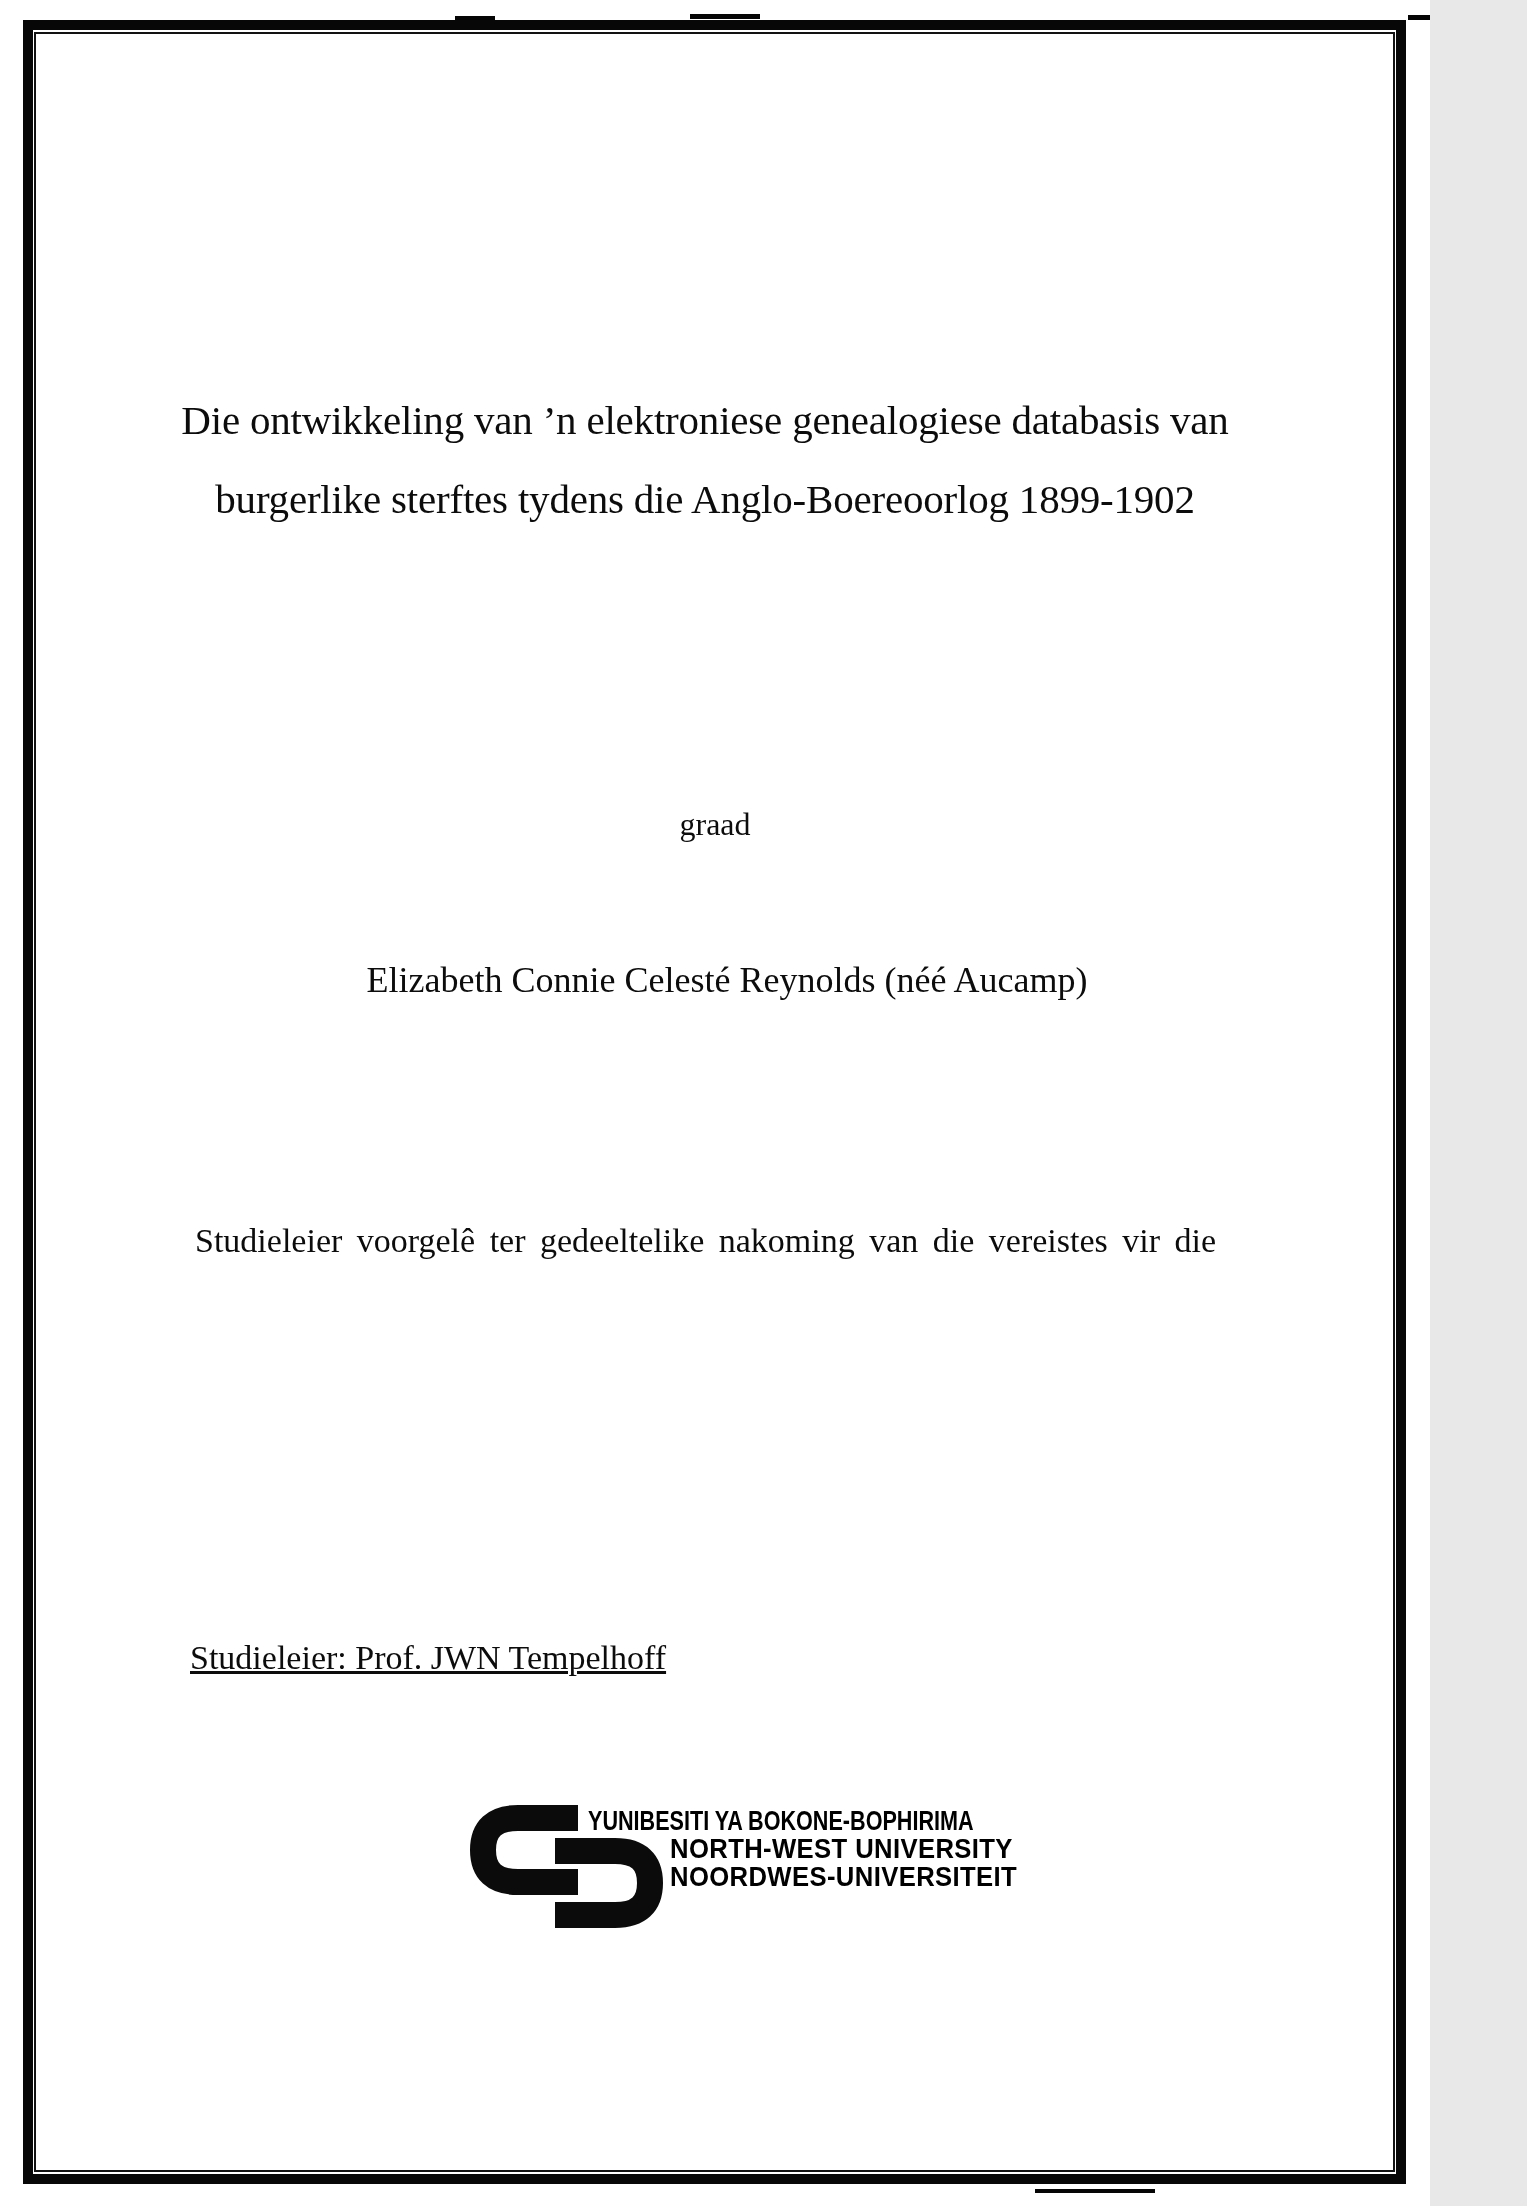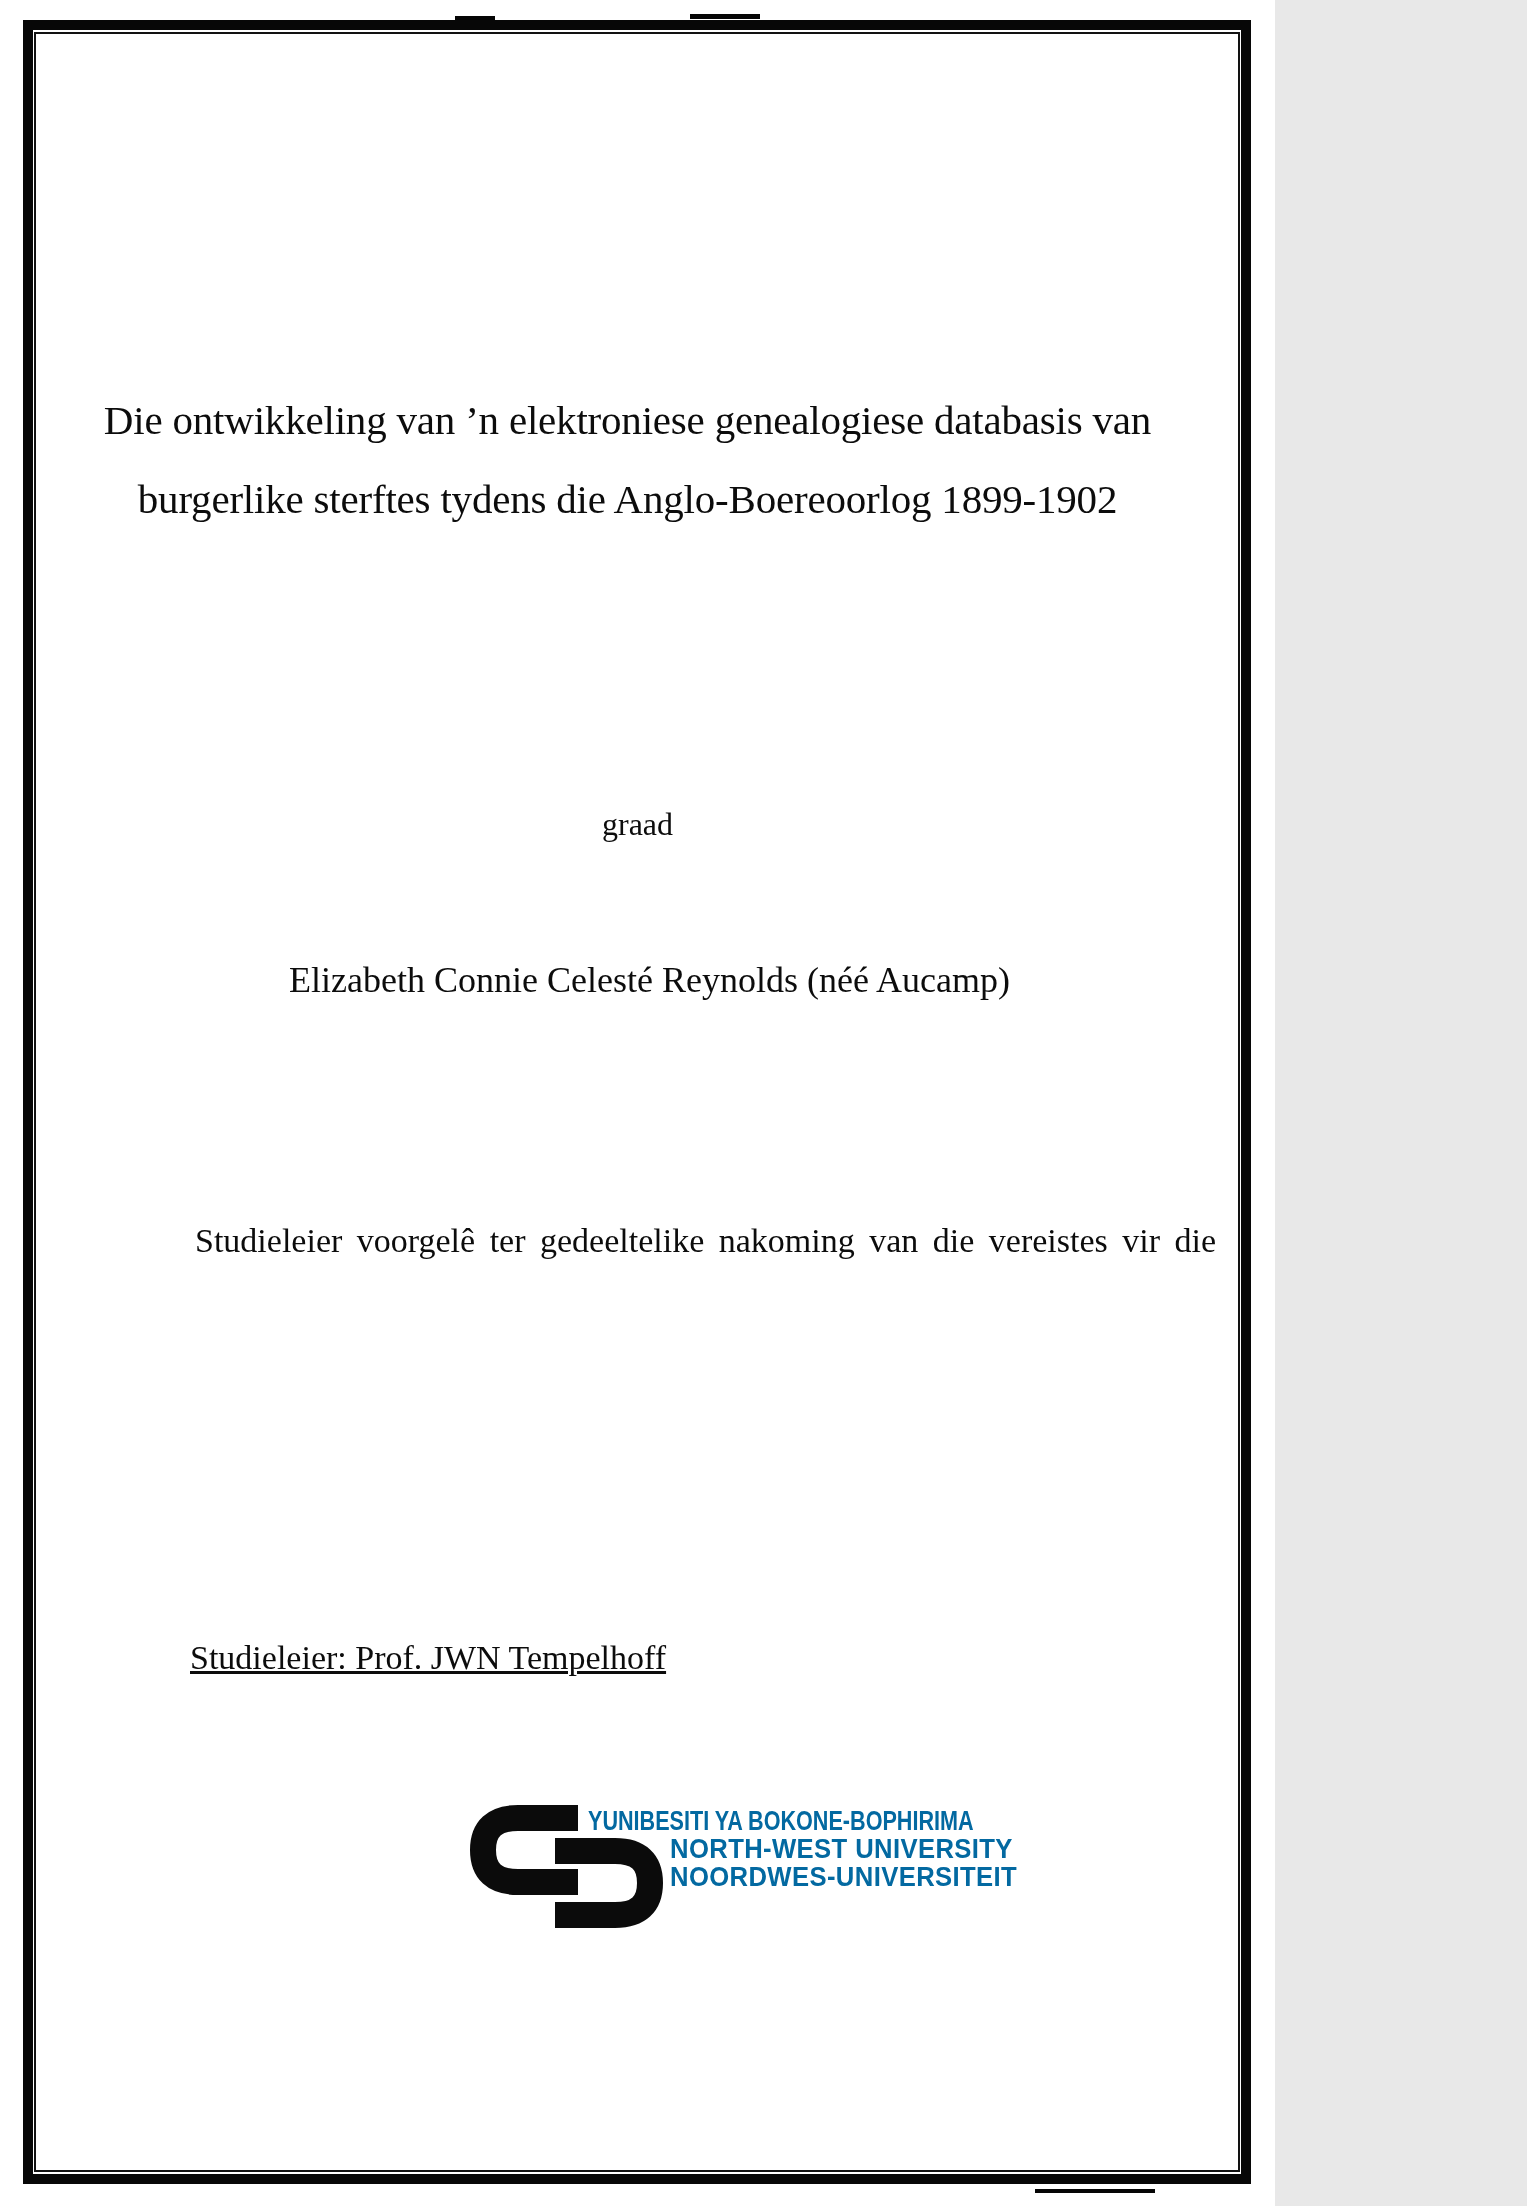--- a/index.html
+++ b/index.html
@@ -1,18 +1,18 @@
 <!DOCTYPE html>
 <html><head>
 <meta charset="utf-8">
 <style>
   html, body { margin: 0; padding: 0; background: #e8e8e8; }
   .page {
     position: relative;
-    width: 1275px;
+    width: 1430px;
     height: 2206px;
     background: #ffffff;
     overflow: hidden;
     font-family: "Liberation Serif", "DejaVu Serif", serif;
     color: #0c0c0c;
   }
   
   .frame-outer {
     position: absolute;
     left: 23px; top: 20px; right: 24px; bottom: 22px;
@@ -73,21 +73,21 @@
   }
   .logo-mark { position: absolute; left: 0; top: 2px; }
   .logo-text {
     position: absolute;
     left: 118px; top: 4px;
     font-family: "Liberation Sans", "DejaVu Sans", sans-serif;
     font-weight: bold;
     font-size: 27px;
     line-height: 28px;
     white-space: nowrap;
-    color: #0369a1;
+    color: #000000;
   }
   .lt1 { transform: scaleX(0.80); transform-origin: left center; }
   .lt2, .lt3 { margin-left: 82px; transform: scaleX(0.95); transform-origin: left center; letter-spacing: 0.4px; }
 </style>
 </head>
 <body>
 
 <div class="page">
 
   <div class="frame-outer">

